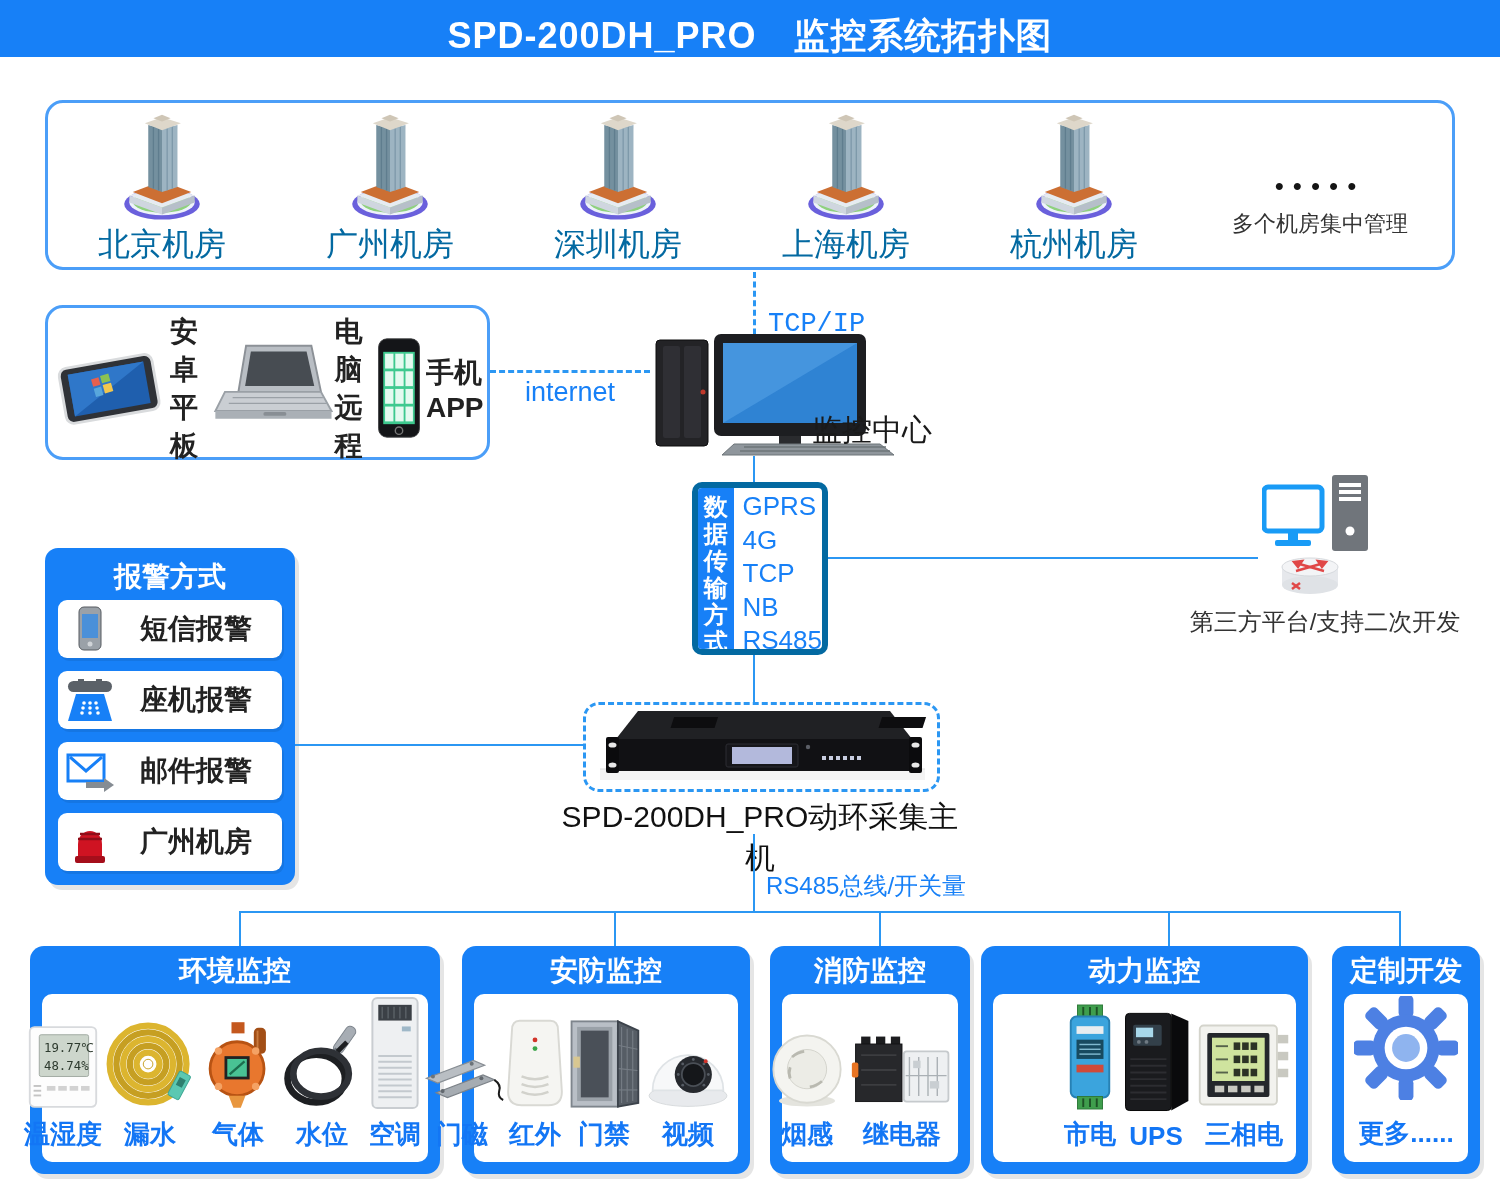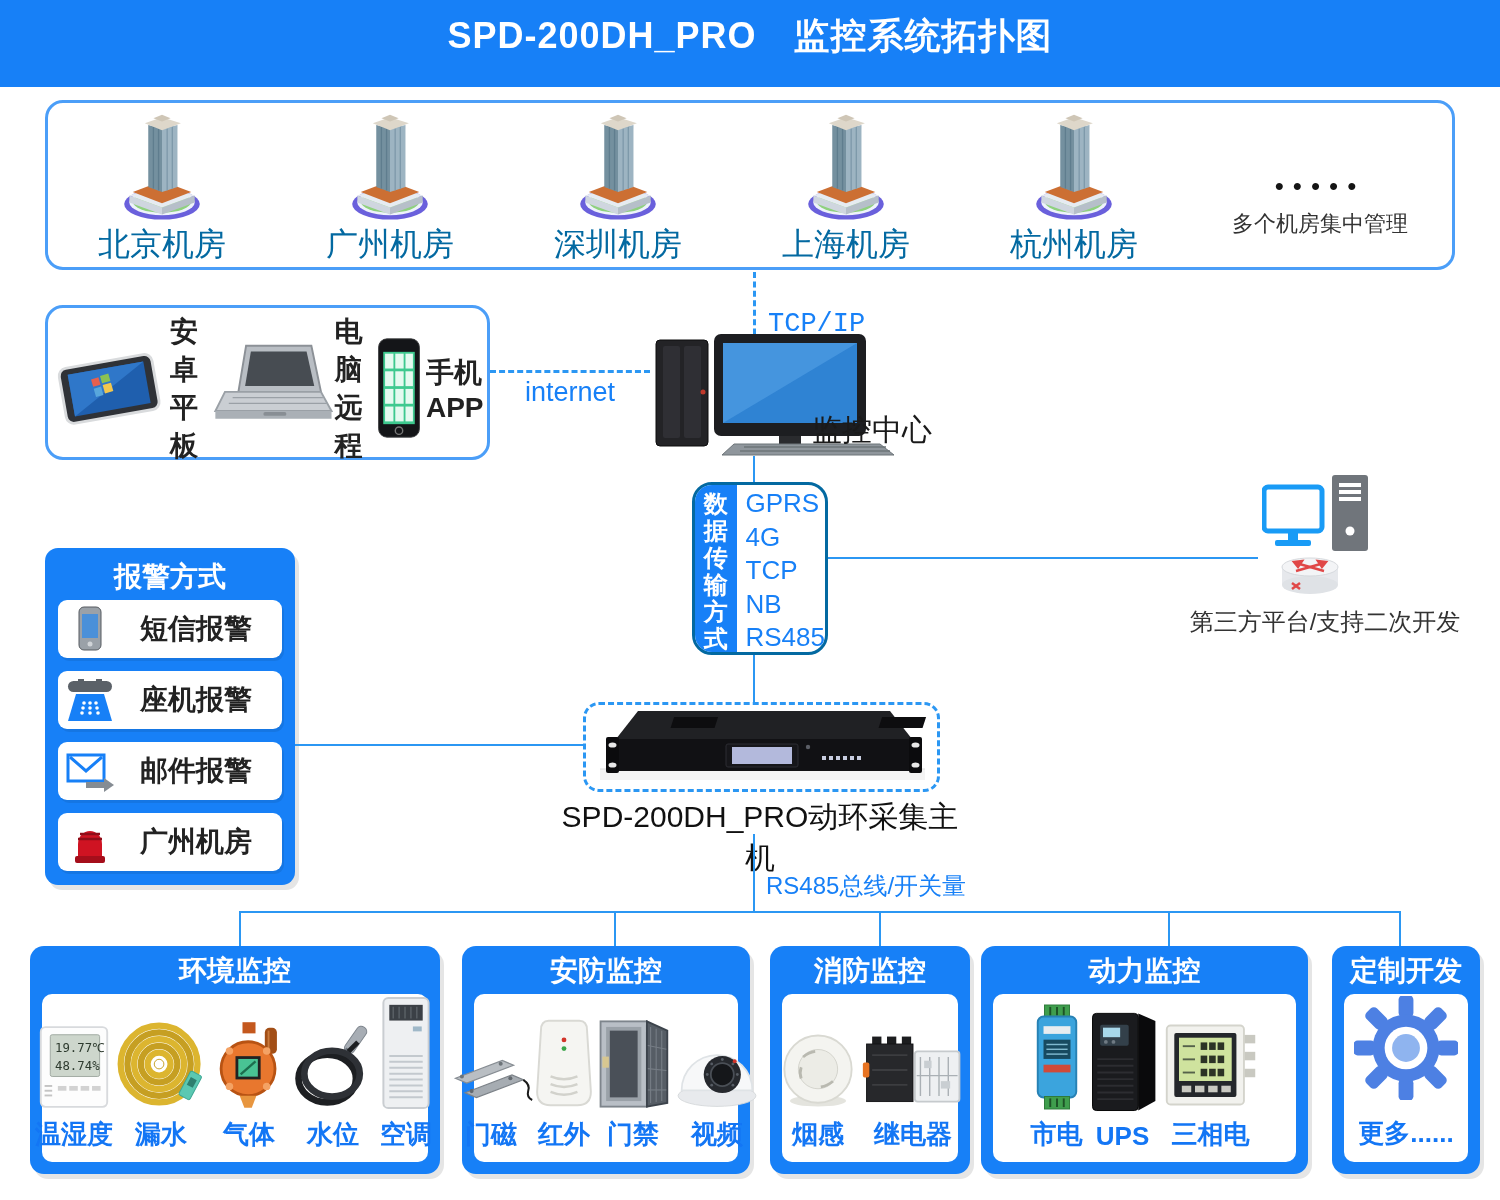--- a/index.html
+++ b/index.html
@@ -1,41 +1,41 @@
 <!DOCTYPE html>
 <html><head>
 <meta charset="utf-8">
 <style>
   html,body{margin:0;padding:0;background:#fff;}
   .canvas{position:relative;width:1500px;height:1200px;background:#ffffff;overflow:hidden;
           font-family:"Liberation Sans",sans-serif;}
   .abs{position:absolute;}
   
-  .header{left:0;top:0;width:1500px;height:87px;background:#1780f7;color:#fff;
+  .header{left:0;top:0;width:1500px;height:57px;background:#1780f7;color:#fff;
           text-align:center;line-height:72px;font-size:36px;font-weight:bold;letter-spacing:1px;}
   
   .outline{border:3px solid #4b9ef8;border-radius:18px;background:#fff;box-sizing:border-box;}
   .rooms{left:45px;top:100px;width:1410px;height:170px;display:flex;align-items:stretch;}
   .room-cell{flex:0 0 228px;display:flex;flex-direction:column;align-items:center;justify-content:flex-start;padding-top:10px;}
   .room-label{font-size:32px;color:#0369a1;margin-top:0px;}
   .more-cell{flex:1;display:flex;flex-direction:column;align-items:center;padding-top:72px;}
   .dots{font-size:26px;color:#151515;letter-spacing:9px;line-height:22px;}
   .more-label{font-size:22px;color:#333;margin-top:12px;}
   .clients{left:45px;top:305px;width:445px;height:155px;display:flex;justify-content:space-around;padding-top:10px;}
   .client-cell{display:flex;flex-direction:row;align-items:center;}
   .client-icon-box{height:102px;display:flex;align-items:center;}
   .client-label{font-size:28px;font-weight:600;color:#222;margin-top:2px;}
   
   .vdash{border-left:3px dashed #2b97f3;width:0;}
   .hdash{border-top:3px dashed #2b97f3;height:0;}
   .vline{width:2px;background:#2b97f3;}
   .hline{height:2px;background:#2b97f3;}
   .link-label{color:#1780f7;font-size:27px;}
   
-  .trans{left:692px;top:482px;width:136px;height:173px;border:3px solid #0369a1;border-radius:20px;
+  .trans{left:692px;top:482px;width:136px;height:173px;border:6px solid #0369a1;border-radius:10px;
          background:#fff;box-sizing:border-box;display:flex;overflow:hidden;}
   .trans-side{width:46px;background:#1780f7;color:#fff;font-size:24px;font-weight:bold;
               line-height:27px;text-align:center;padding-top:5px;word-break:break-all;box-sizing:border-box;}
   .trans-modes{flex:1;padding:2px 0 0 9px;}
   .trans-mode{font-size:26px;color:#1780f7;line-height:33.5px;font-weight:500;}
   
   .tp-label{left:1180px;top:606px;width:290px;text-align:center;font-size:24px;color:#333;}
   
   .alarm{left:45px;top:548px;width:250px;height:337px;background:#1780f7;border-radius:13px;
          box-shadow:4px 5px 0 rgba(0,0,0,0.10);box-sizing:border-box;}
@@ -46,21 +46,21 @@
   .alarm-icon-box{width:64px;display:flex;justify-content:center;}
   .alarm-label{flex:1;text-align:center;font-size:28px;font-weight:bold;color:#222;padding-right:12px;}
   
   .host-box{left:583px;top:702px;width:357px;height:90px;border:3px dashed #2b97f3;border-radius:16px;box-sizing:border-box;}
   .host-label{left:560px;top:797px;width:400px;text-align:center;font-size:30px;font-weight:500;color:#111;}
   .rs485-label{left:766px;top:870px;font-size:24px;color:#1780f7;}
   
   .cat{top:946px;height:228px;background:#1780f7;border-radius:14px;box-shadow:4px 5px 0 rgba(0,0,0,0.10);box-sizing:border-box;}
   .cat-title{height:46px;line-height:50px;text-align:center;color:#fff;font-size:28px;font-weight:bold;}
   .cat-panel{position:absolute;left:12px;right:12px;top:48px;bottom:12px;background:#fff;border-radius:10px;
-             display:flex;align-items:flex-end;justify-content:center;padding:0 4px;}
+             display:flex;align-items:flex-end;justify-content:flex-end;padding:0 4px;}
   .cat-item{display:flex;flex-direction:column;align-items:center;justify-content:flex-end;}
   .cat-icon-box{display:flex;align-items:center;justify-content:center;}
   .cat-label{font-size:26px;font-weight:bold;color:#1376f5;margin:6px 0 10px;white-space:nowrap;}
   .lcd-text{font-family:"DejaVu Sans Mono",monospace;fill:#2d3a2e;}
 </style>
 </head>
 <body>
 
 <div class="canvas">
 

